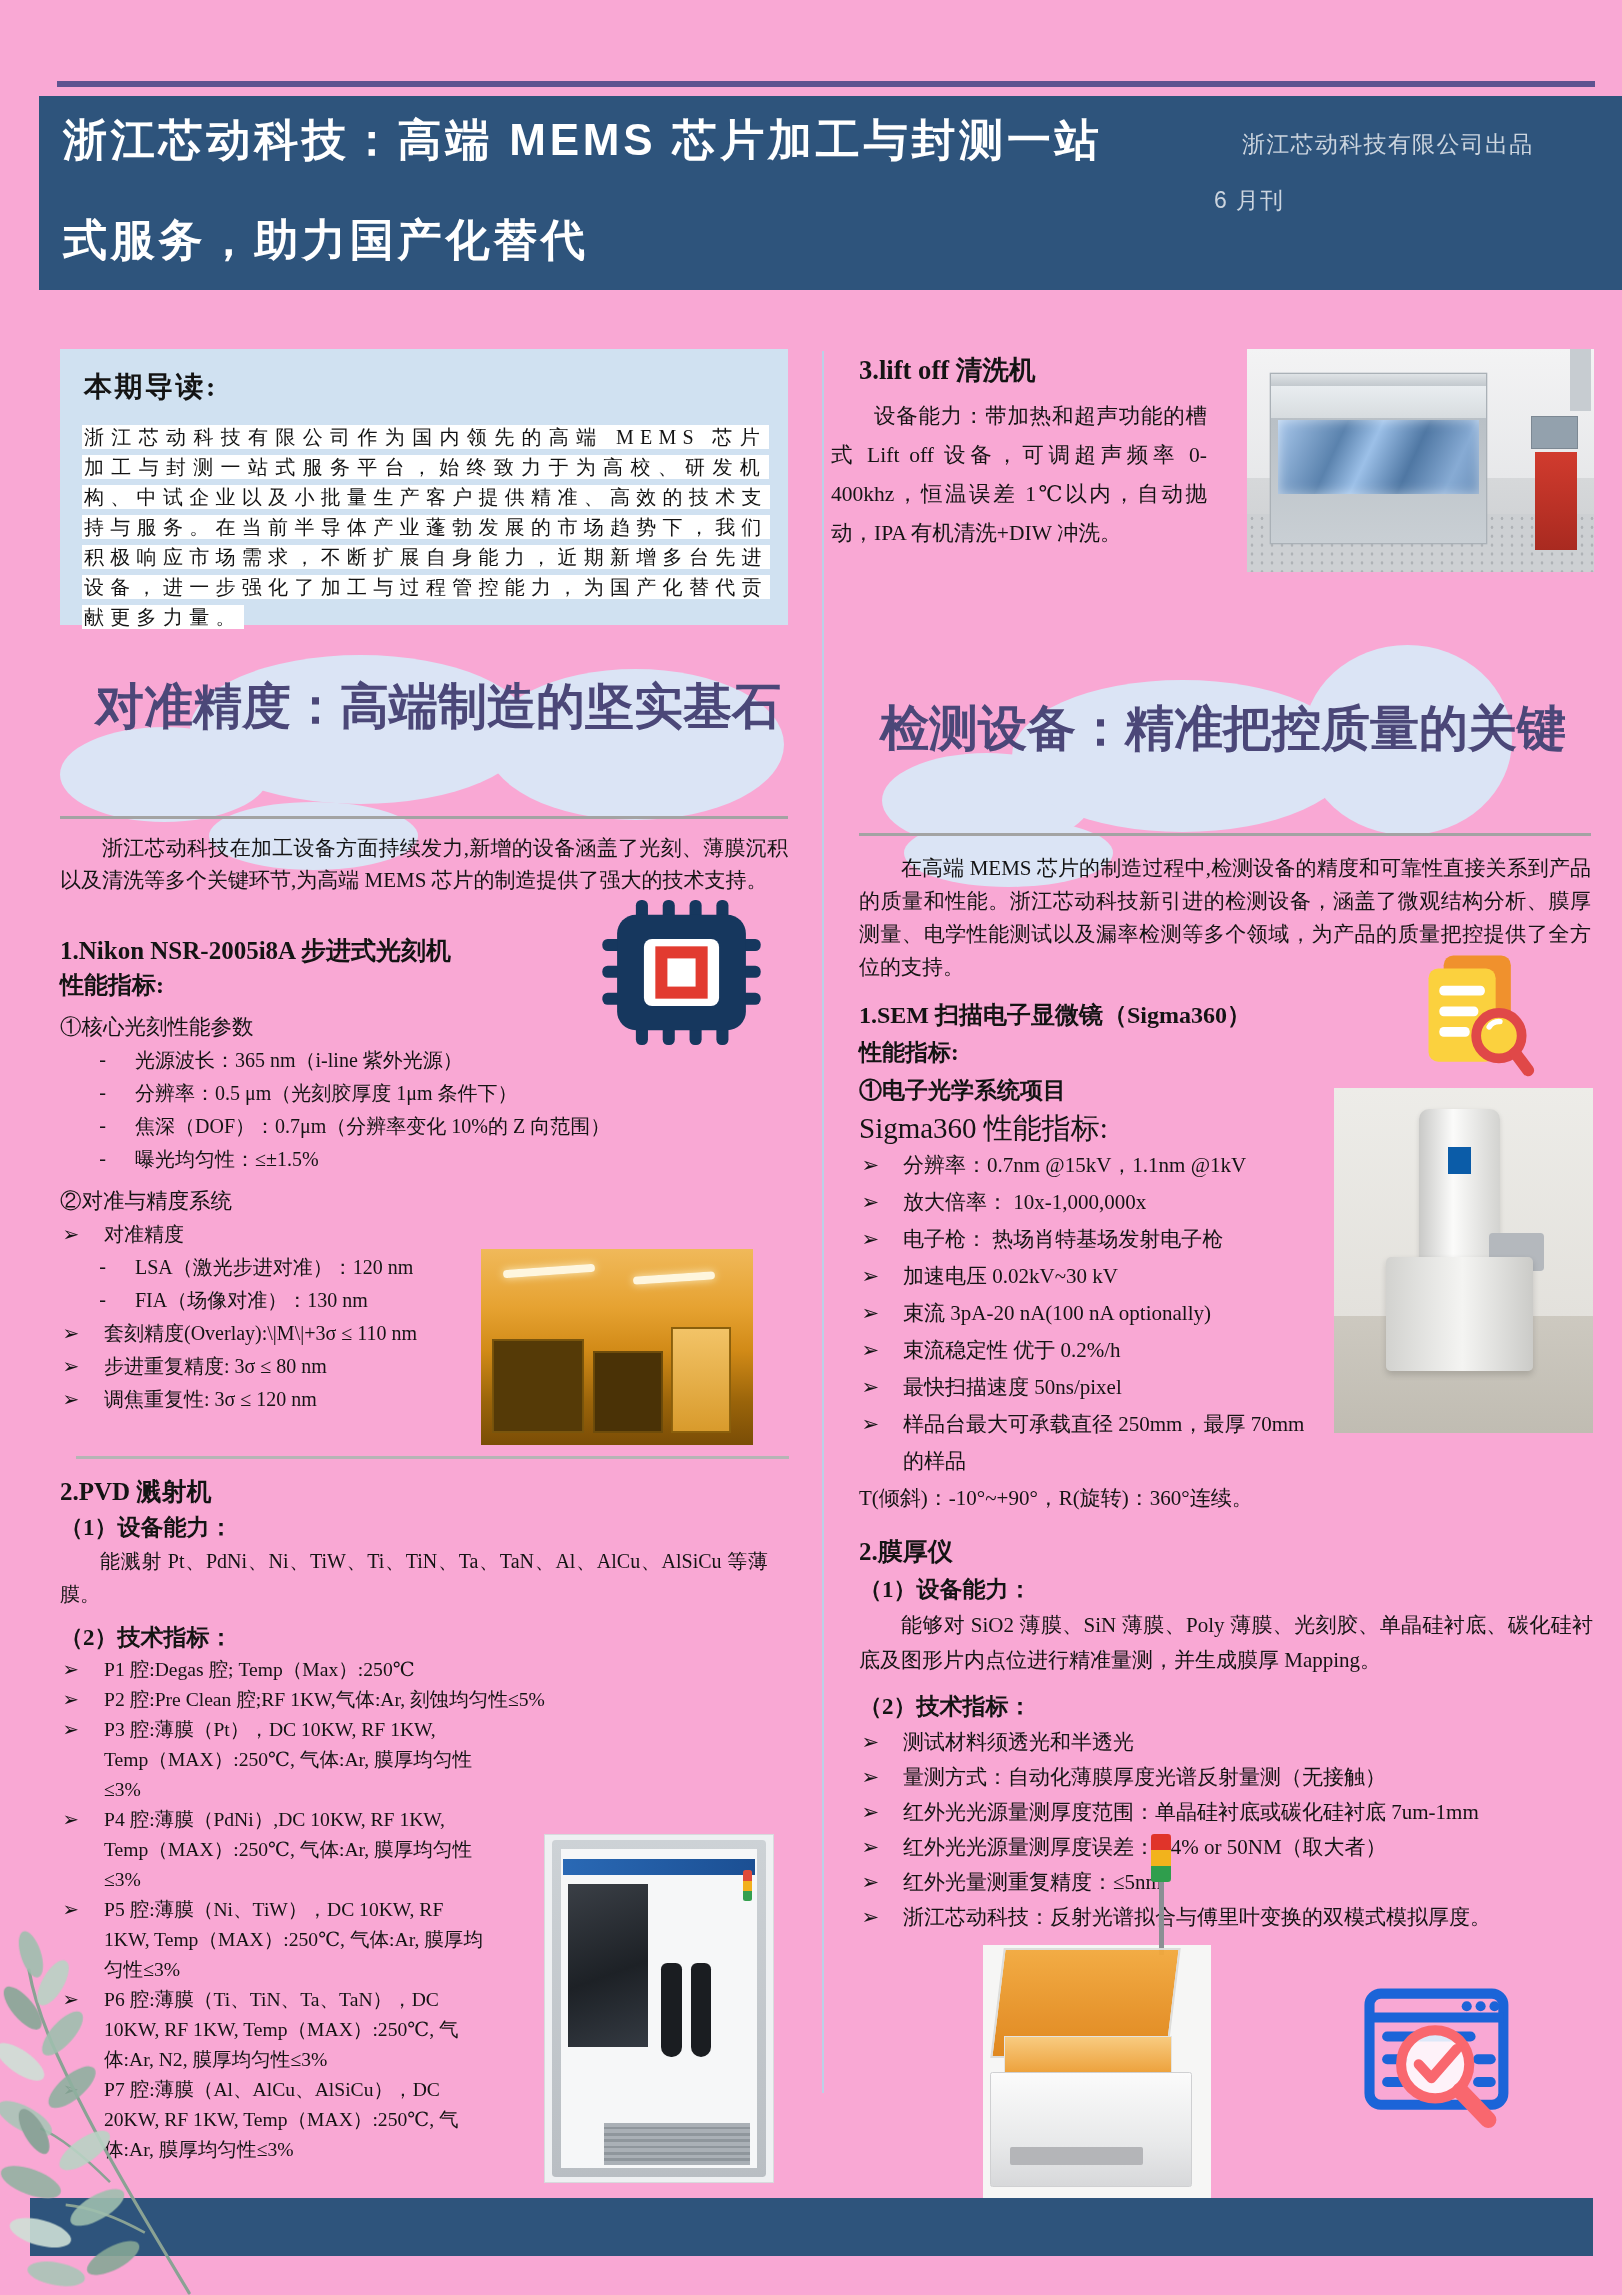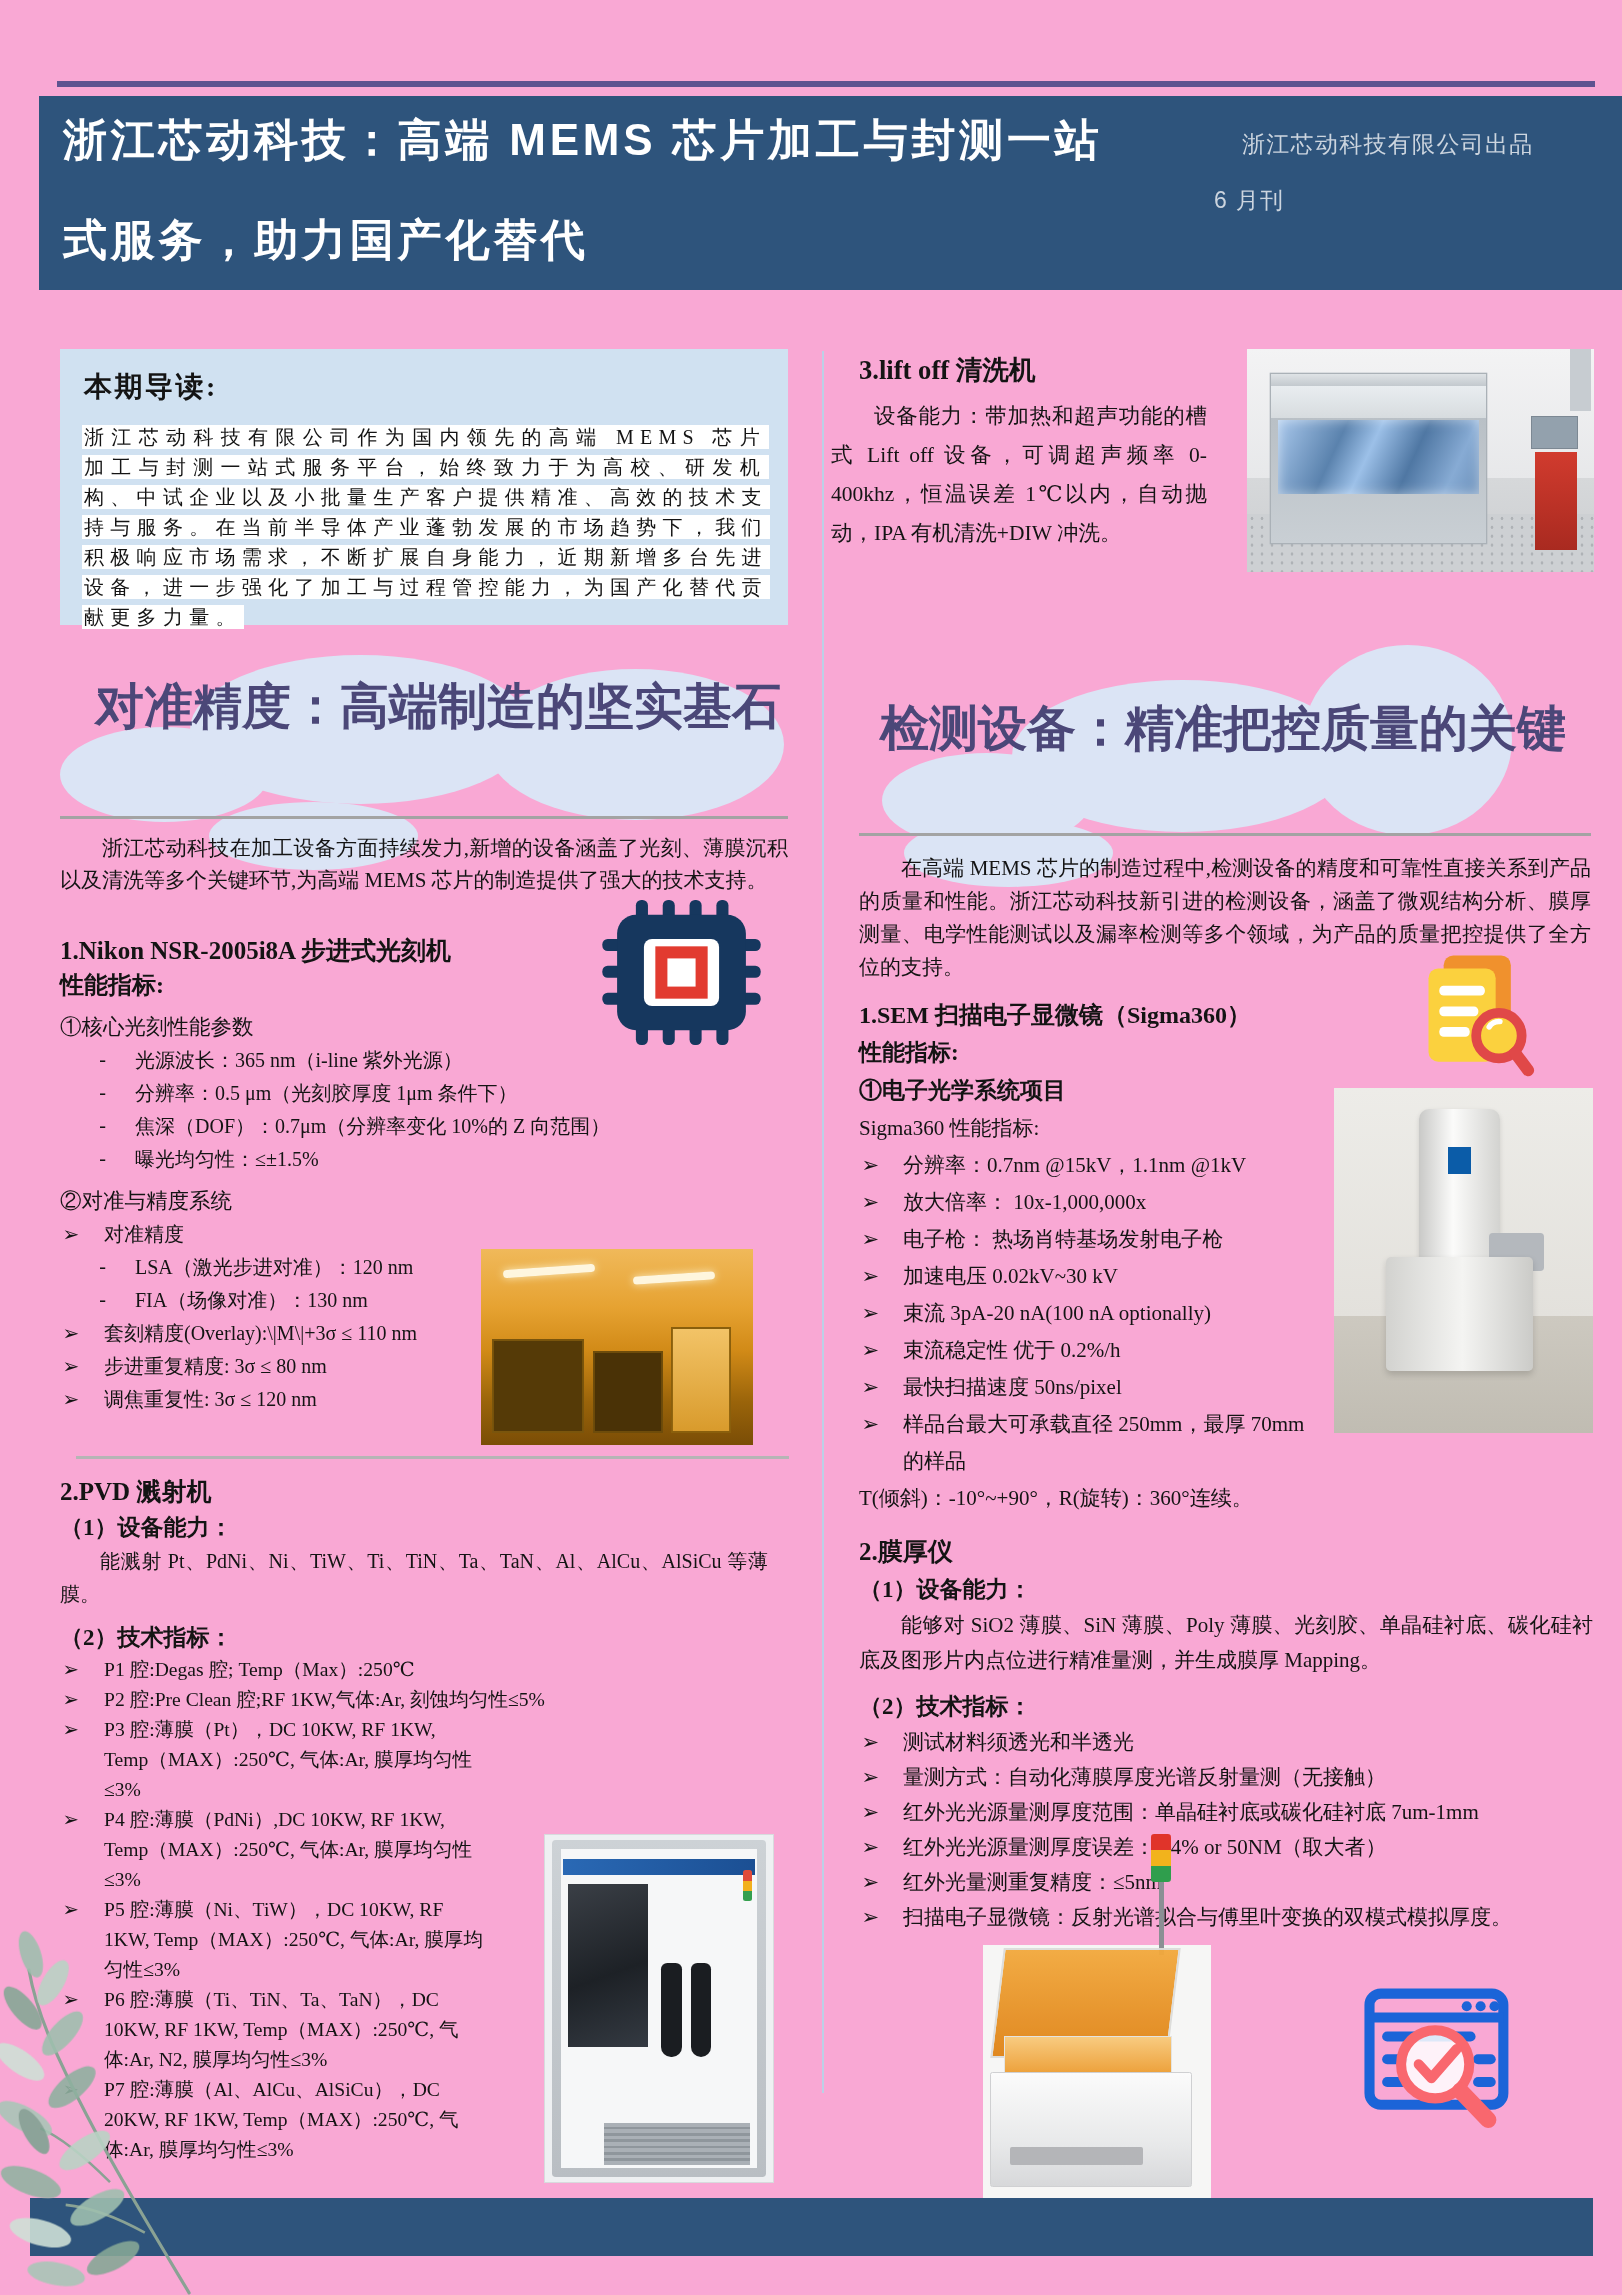--- a/index.html
+++ b/index.html
@@ -58,21 +58,21 @@
   .pvd-blk .body{font-size:20px;line-height:33px;text-align:justify;text-indent:2em;width:708px;}
   .pvd-blk .w-mid{max-width:556px;}
   .pvd-blk .w-narrow{max-width:379px;}
 
   
   .liftoff-title{left:859px;top:352px;font-size:26.6px;}
   .liftoff-body{left:831px;top:397px;width:376px;font-size:21.5px;line-height:39px;text-indent:2em;}
 
   .sem-blk{left:859px;top:996px;width:471px;}
   .sem-blk .h{font-size:24px;font-weight:700;line-height:38px;white-space:nowrap;}
-  .sem-blk .g-title{font-size:21px;line-height:37px;}
+  .sem-blk .g-title{font-size:29px;line-height:37px;}
   .sem-blk .li{font-size:21px;line-height:37px;}
   .sem-blk .note{font-size:21px;line-height:37px;}
 
   .th-blk{left:859px;top:1533px;width:734px;}
   .th-blk .h{font-size:25px;font-weight:700;line-height:38px;}
   .th-blk .cap{font-size:23px;font-weight:700;line-height:37px;}
   .th-blk .body{font-size:21px;line-height:35px;text-align:justify;text-indent:2em;}
   .th-blk .li{font-size:21px;line-height:35px;}
   .th-gap{height:10px;}
 
@@ -297,21 +297,21 @@
     <div class="h">2.膜厚仪</div>
     <div class="cap">（1）设备能力：</div>
     <div class="body">能够对 SiO2 薄膜、SiN 薄膜、Poly 薄膜、光刻胶、单晶硅衬底、碳化硅衬底及图形片内点位进行精准量测，并生成膜厚 Mapping。</div>
     <div class="th-gap"></div>
     <div class="cap">（2）技术指标：</div>
     <div class="li arrow"><span class="bullet">➢</span><span>测试材料须透光和半透光</span></div>
     <div class="li arrow"><span class="bullet">➢</span><span>量测方式：自动化薄膜厚度光谱反射量测（无接触）</span></div>
     <div class="li arrow"><span class="bullet">➢</span><span>红外光光源量测厚度范围：单晶硅衬底或碳化硅衬底 7um-1mm</span></div>
     <div class="li arrow"><span class="bullet">➢</span><span>红外光光源量测厚度误差：0.4% or 50NM（取大者）</span></div>
     <div class="li arrow"><span class="bullet">➢</span><span>红外光量测重复精度：≤5nm</span></div>
-    <div class="li arrow"><span class="bullet">➢</span><span>扫描电子显微镜：反射光谱拟合与傅里叶变换的双模式模拟厚度。</span></div>
+    <div class="li arrow"><span class="bullet">➢</span><span>浙江芯动科技：反射光谱拟合与傅里叶变换的双模式模拟厚度。</span></div>
   </div>
 
   <div class="photo tp" style="left:983px;top:1945px;width:228px;height:253px;">
     <div class="th-pole"></div>
     <div class="th-lamp"></div>
     <div class="th-lid"></div>
     <div class="th-glass"></div>
     <div class="th-body"></div>
     <div class="th-slot"></div>
   </div>

